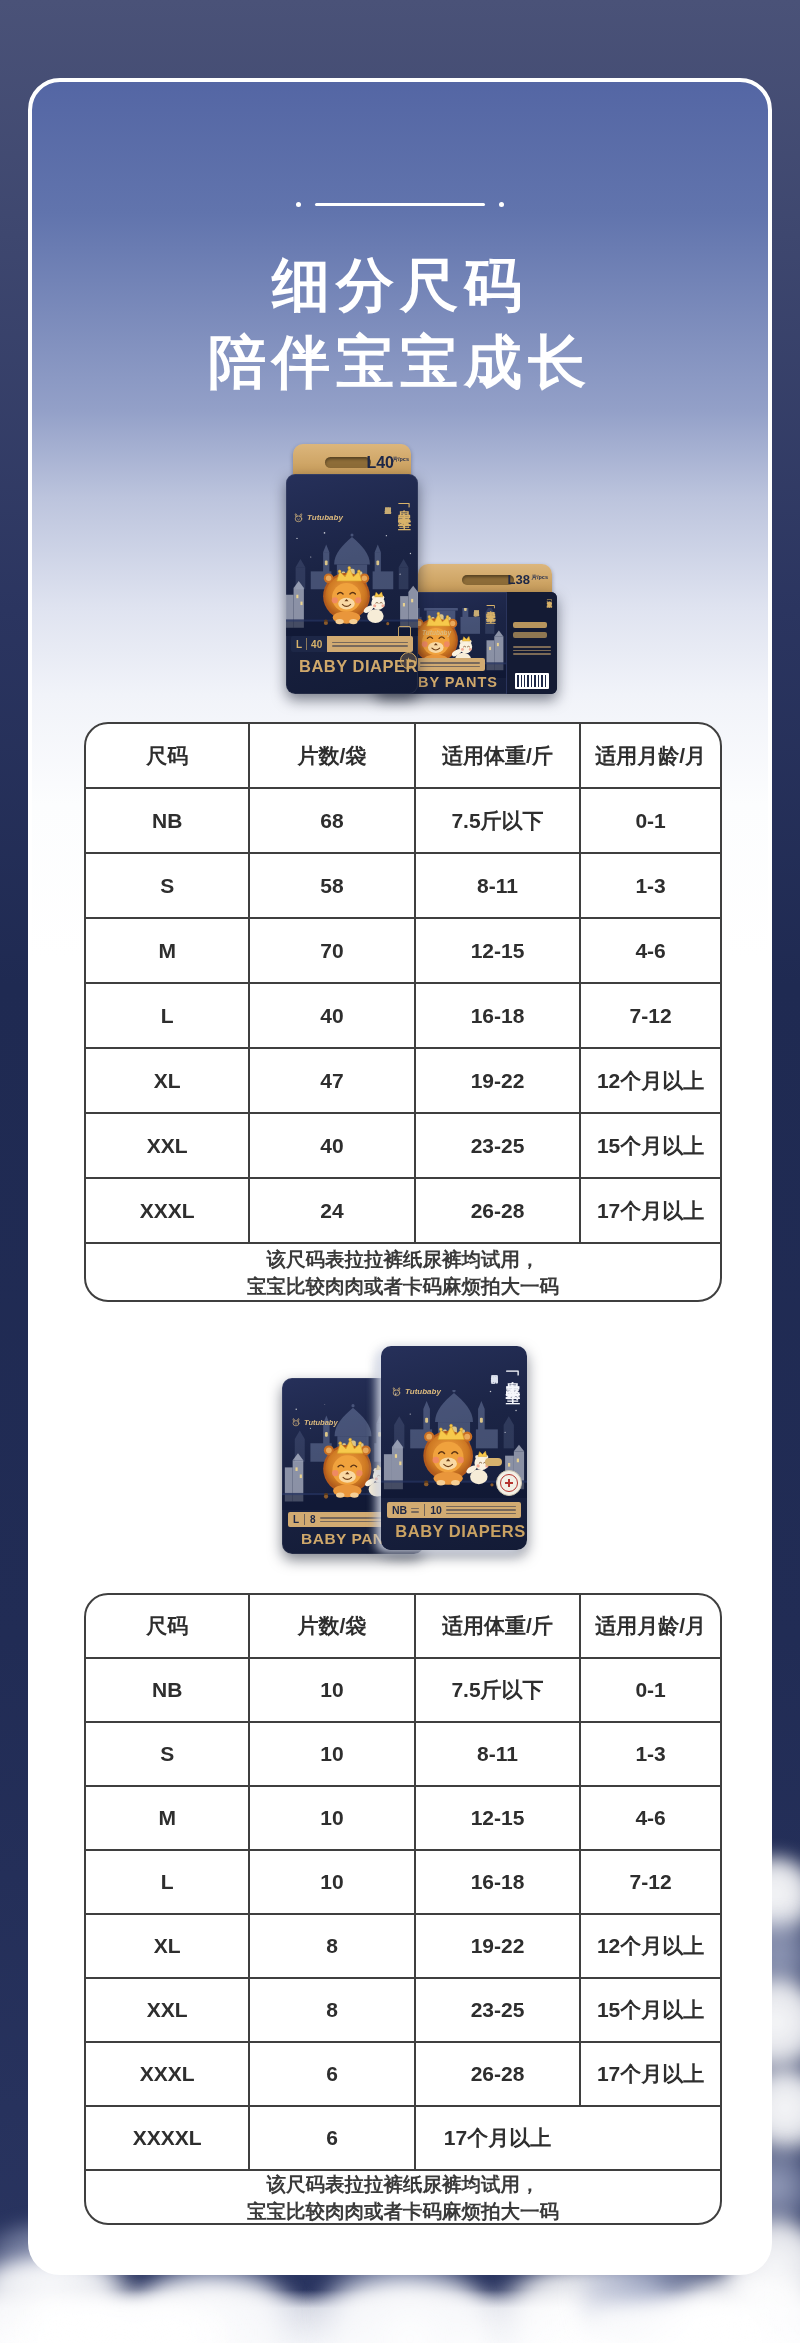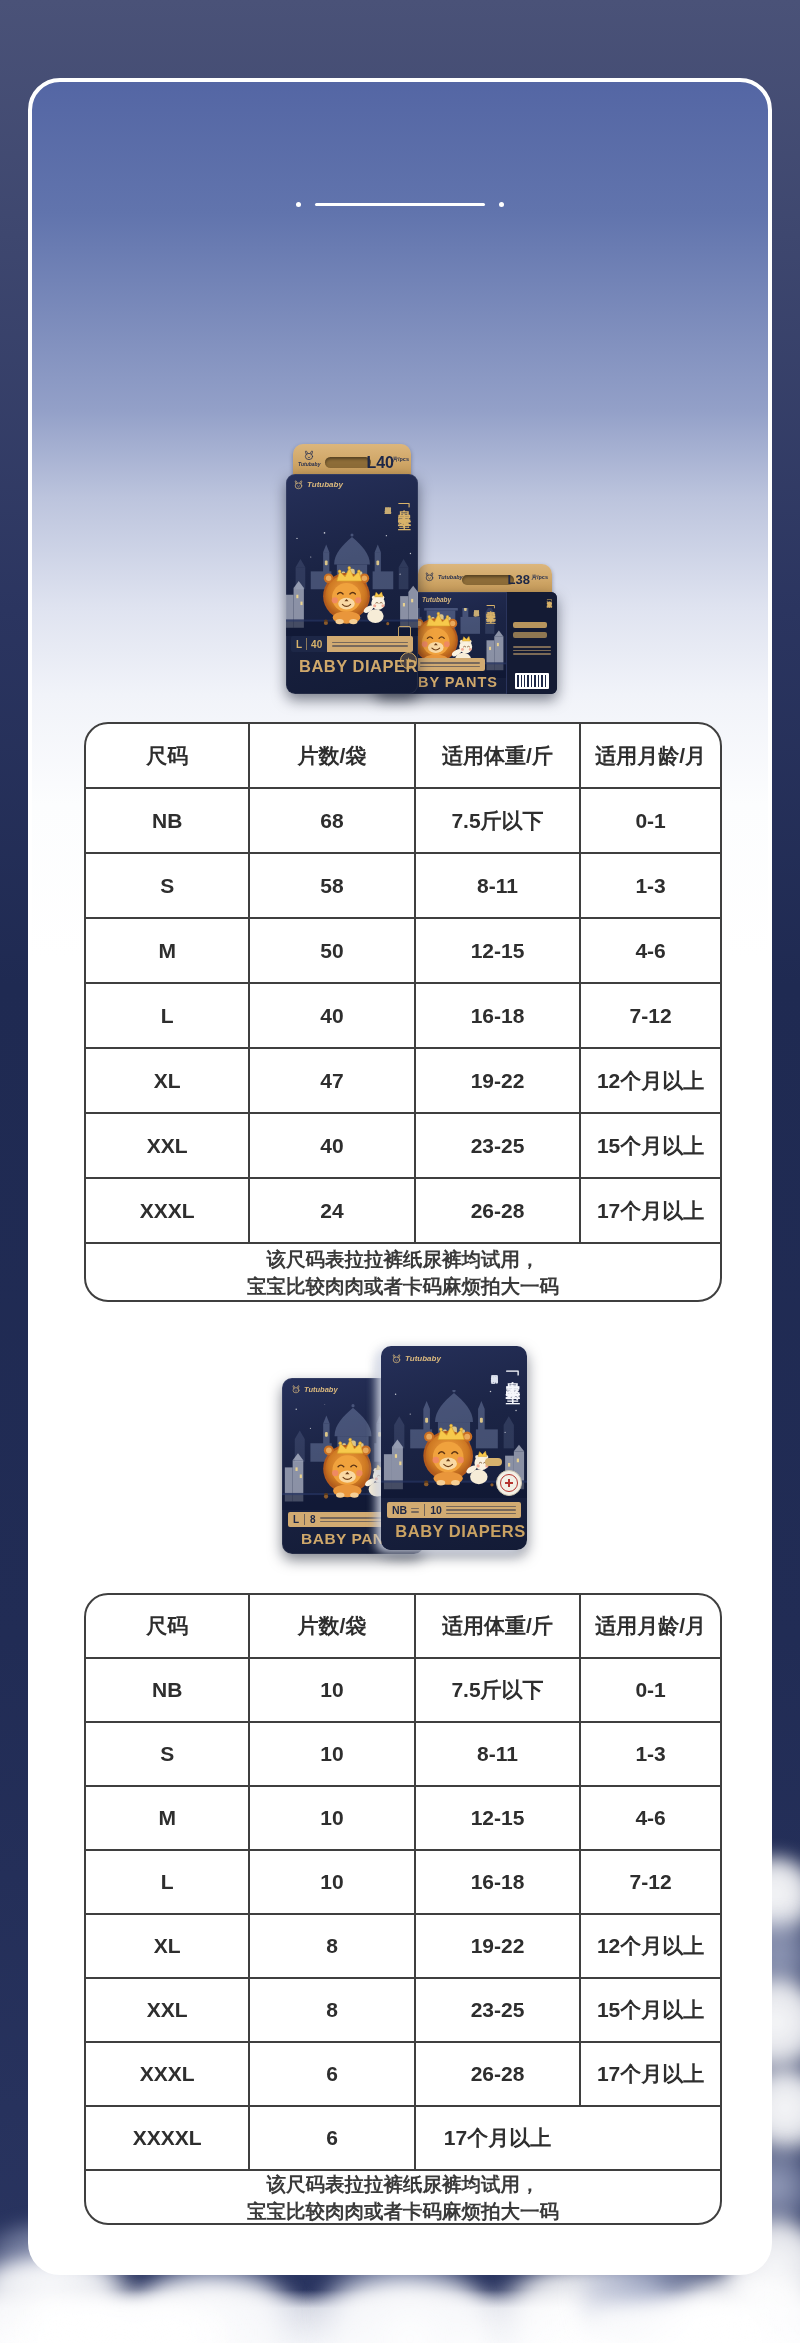--- a/index.html
+++ b/index.html
@@ -36,21 +36,21 @@
   .pkg{position:absolute;}
   .pbody{position:absolute;border-radius:9px;overflow:hidden;
     background:linear-gradient(165deg,#26305a 0%,#1b2445 40%,#131b36 100%);
     box-shadow:inset 0 0 0 1px rgba(255,255,255,.07),0 6px 14px rgba(8,13,32,.5);}
   .handle{position:absolute;border-radius:10px 10px 3px 3px;
     background:linear-gradient(180deg,#dcb67c 0%,#c79c5a 85%,#b68c4c 100%);
     box-shadow:0 2px 4px rgba(20,25,50,.4);}
   .h-slot{position:absolute;border-radius:6px;background:#8d6c38;box-shadow:inset 0 2px 3px rgba(0,0,0,.4);}
   .h-size{position:absolute;font-weight:700;color:#1d2747;}
   .h-unit{position:absolute;font-size:5.5px;color:#27304f;font-weight:700;line-height:6px;}
-  .brand-row{position:absolute;display:flex;align-items:center;gap:3px;color:#dcba7e;}
+  .brand-row{position:absolute;display:flex;align-items:center;gap:3px;color:#dcba7e;margin-top:33px;}
   .brand-name{font-style:italic;font-weight:700;}
   .vtext{position:absolute;writing-mode:vertical-rl;text-orientation:upright;font-weight:700;}
   .scene{position:absolute;}
   .chipbar{position:absolute;display:flex;align-items:stretch;border-radius:2px;overflow:hidden;}
   .chip-navy{background:#1d2747;color:#d9b36a;display:flex;align-items:center;gap:3px;padding:0 5px;font-weight:700;}
   .chip-tan{background:#d2ab72;color:#1d2747;display:flex;align-items:center;gap:4px;padding:0 5px;font-weight:700;flex:1;}
   .chip-div{width:1px;background:rgba(29,39,71,.55);align-self:stretch;margin:2px 1px;}
   .hlines{display:flex;flex-direction:column;justify-content:center;gap:2px;flex:1;}
   .hlines i{display:block;height:1.5px;background:rgba(30,40,70,.5);border-radius:1px;}
   .hlines.gold i{background:rgba(210,171,114,.55);}
@@ -208,20 +208,24 @@
   </div>
 
   <div class="card">
 
     <div class="deco">
       <span class="dot"></span>
       <span class="bar"></span>
       <span class="dot"></span>
     </div>
 
+    <div class="title">
+      <div>细分尺码</div>
+      <div>陪伴宝宝成长</div>
+    </div>
 
     <div>
 
       <div class="pkg" style="left:344px;top:482px;width:181px;height:130px;z-index:1;">
         <div class="handle" style="left:42px;right:5px;top:0;height:32px;">
           <span class="brand-row" style="left:6px;top:7px;color:#27304f;">
             <svg class="rabbit" width="11" height="11">
                 <use href="#rabbit-sym"></use>
               </svg>
             <span class="brand-name" style="font-size:5.5px;">Tutubaby</span>
@@ -328,21 +332,21 @@
         <div class="t-cell">0-1</div>
       </div>
       <div class="t-row" style="height:63px;">
         <div class="t-cell">S</div>
         <div class="t-cell">58</div>
         <div class="t-cell">8-11</div>
         <div class="t-cell">1-3</div>
       </div>
       <div class="t-row" style="height:63px;">
         <div class="t-cell">M</div>
-        <div class="t-cell">50</div>
+        <div class="t-cell">70</div>
         <div class="t-cell">12-15</div>
         <div class="t-cell">4-6</div>
       </div>
       <div class="t-row" style="height:63px;">
         <div class="t-cell">L</div>
         <div class="t-cell">40</div>
         <div class="t-cell">16-18</div>
         <div class="t-cell">7-12</div>
       </div>
       <div class="t-row" style="height:63px;">

